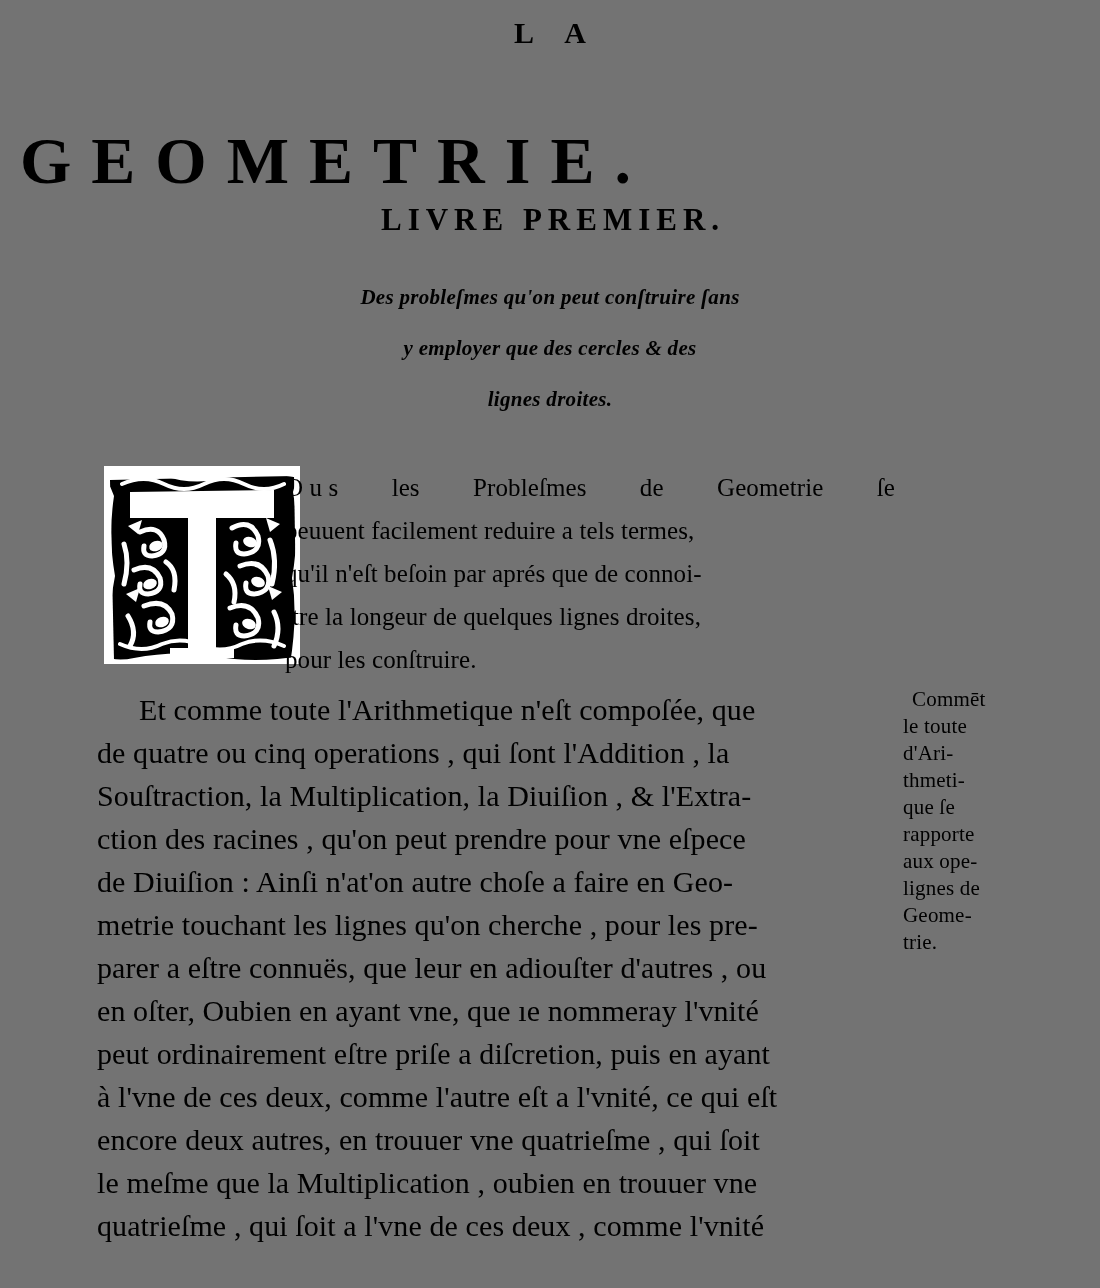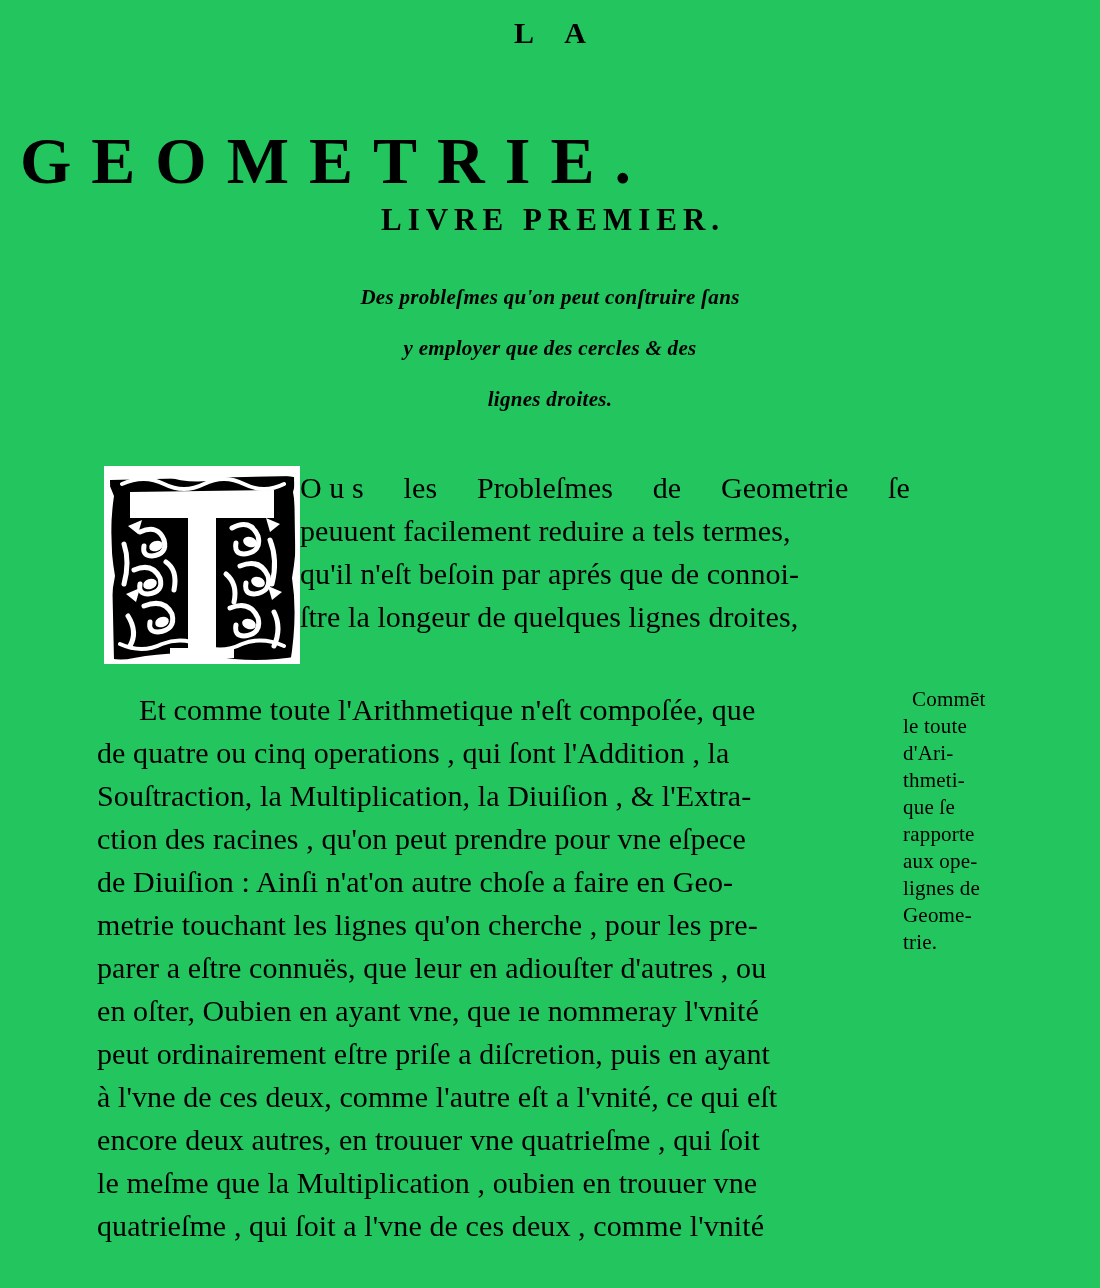--- a/index.html
+++ b/index.html
@@ -13,21 +13,21 @@
     position: relative;
     overflow: hidden;
     font-family: "Liberation Serif", "DejaVu Serif", serif;
     color: #000000;
     -webkit-font-smoothing: none;
   }
 
   .page {
     position: absolute;
     inset: 0;
-    background: #22c55e;
+    background: #737373;
   }
 
   
   .head-la {
     position: absolute;
     top: 18px;
     left: 0;
     width: 1100px;
     text-align: center;
     font-size: 30px;
@@ -85,24 +85,24 @@
     left: 104px;
     top: 466px;
     width: 196px;
     height: 198px;
   }
   .initial svg { display: block; }
 
   
   .para-first {
     position: absolute;
-    left: 300px;
+    left: 285px;
     top: 466px;
     width: 610px;
-    font-size: 30px;
+    font-size: 25px;
     line-height: 43px;
     letter-spacing: 0.1px;
   }
   .para-first .ln { display: block; white-space: nowrap; }
   .para-first .ln.spread {
     display: flex;
     justify-content: space-between;
   }
 
   
@@ -218,20 +218,21 @@
         <span>O u s</span>
         <span>les</span>
         <span>Probleſmes</span>
         <span>de</span>
         <span>Geometrie</span>
         <span>ſe</span>
       </span>
     <span class="ln">peuuent facilement reduire a tels termes,</span>
     <span class="ln">qu'il n'eſt beſoin par aprés que de connoi-</span>
     <span class="ln">ſtre la longeur de quelques lignes droites,</span>
+    <span class="ln">pour les conſtruire.</span>
   </div>
 
   <div class="body-col">
     <span class="ln indent">Et comme toute l'Arithmetique n'eſt compoſée, que</span>
     <span class="ln">de quatre ou cinq operations ,  qui ſont l'Addition , la</span>
     <span class="ln">Souſtraction, la Multiplication, la Diuiſion ,  &amp; l'Extra-</span>
     <span class="ln">ction des racines ,  qu'on peut prendre pour vne eſpece</span>
     <span class="ln">de Diuiſion : Ainſi n'at'on autre choſe a faire en Geo-</span>
     <span class="ln">metrie touchant les lignes qu'on cherche ,  pour les pre-</span>
     <span class="ln">parer a eſtre connuës, que leur en adiouſter d'autres , ou</span>

